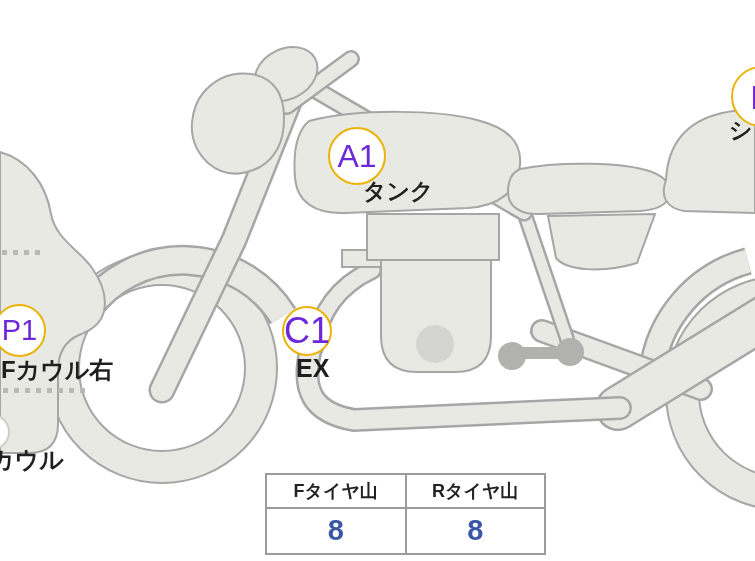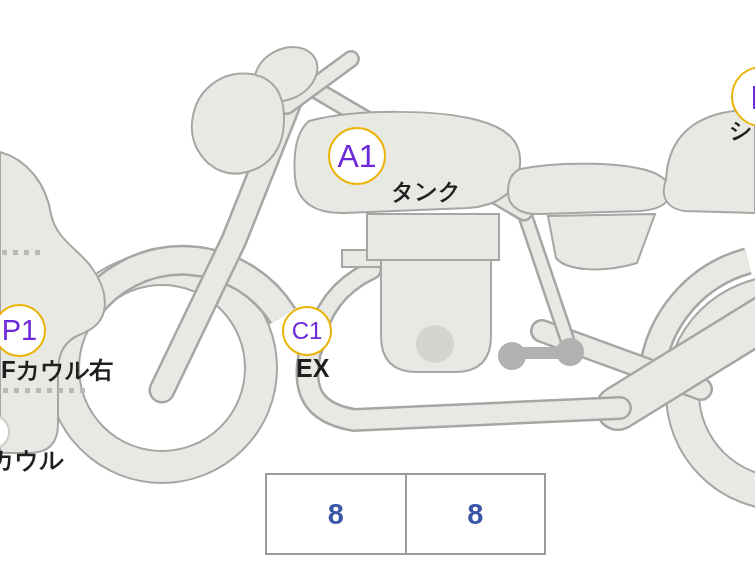--- a/index.html
+++ b/index.html
@@ -139,41 +139,45 @@
         <rect x="512" y="347" width="58" height="12"></rect>
         <circle cx="512" cy="356" r="14"></circle>
         <circle cx="570" cy="352" r="14"></circle>
       </g>
     </g>
   </svg>
 
   <div class="marker" style="left:328px;top:127px;width:58px;height:58px;font-size:32px;">
     <span>A1</span>
   </div>
-  <div class="part-label" style="left:363px;top:180px;font-size:23px;margin-left:28px;">タンク</div>
+  <div class="part-label" style="left:363px;top:180px;font-size:23px;">タンク</div>
 
-  <div class="marker" style="left:282px;top:306px;width:50px;height:50px;font-size:24px;">
+  <div class="marker" style="left:282px;top:306px;width:50px;height:50px;font-size:36px;">
     <span>C1</span>
   </div>
   <div class="part-label ex-label" style="left:296px;top:356px;font-size:25px;">EX</div>
 
   <div class="marker" style="left:-7px;top:304px;width:53px;height:53px;font-size:29px;">
     <span>P1</span>
   </div>
   <div class="part-label" style="left:1px;top:358px;font-size:24px;">Fカウル右</div>
 
   <div class="part-label" style="left:-10px;top:448px;font-size:24px;">カウル</div>
 
   <div class="marker" style="left:731px;top:66px;width:61px;height:61px;font-size:34px;">
     <span>P</span>
   </div>
   <div class="part-label" style="left:729px;top:119px;font-size:23px;">シ</div>
 
   <table id="tire-table">
     <tbody>
       <tr>
+        <th>Fタイヤ山</th>
+        <th>Rタイヤ山</th>
+      </tr>
+      <tr>
         <td>8</td>
         <td>8</td>
       </tr>
     </tbody>
   </table>
 
 </div>
 
 </body></html>

